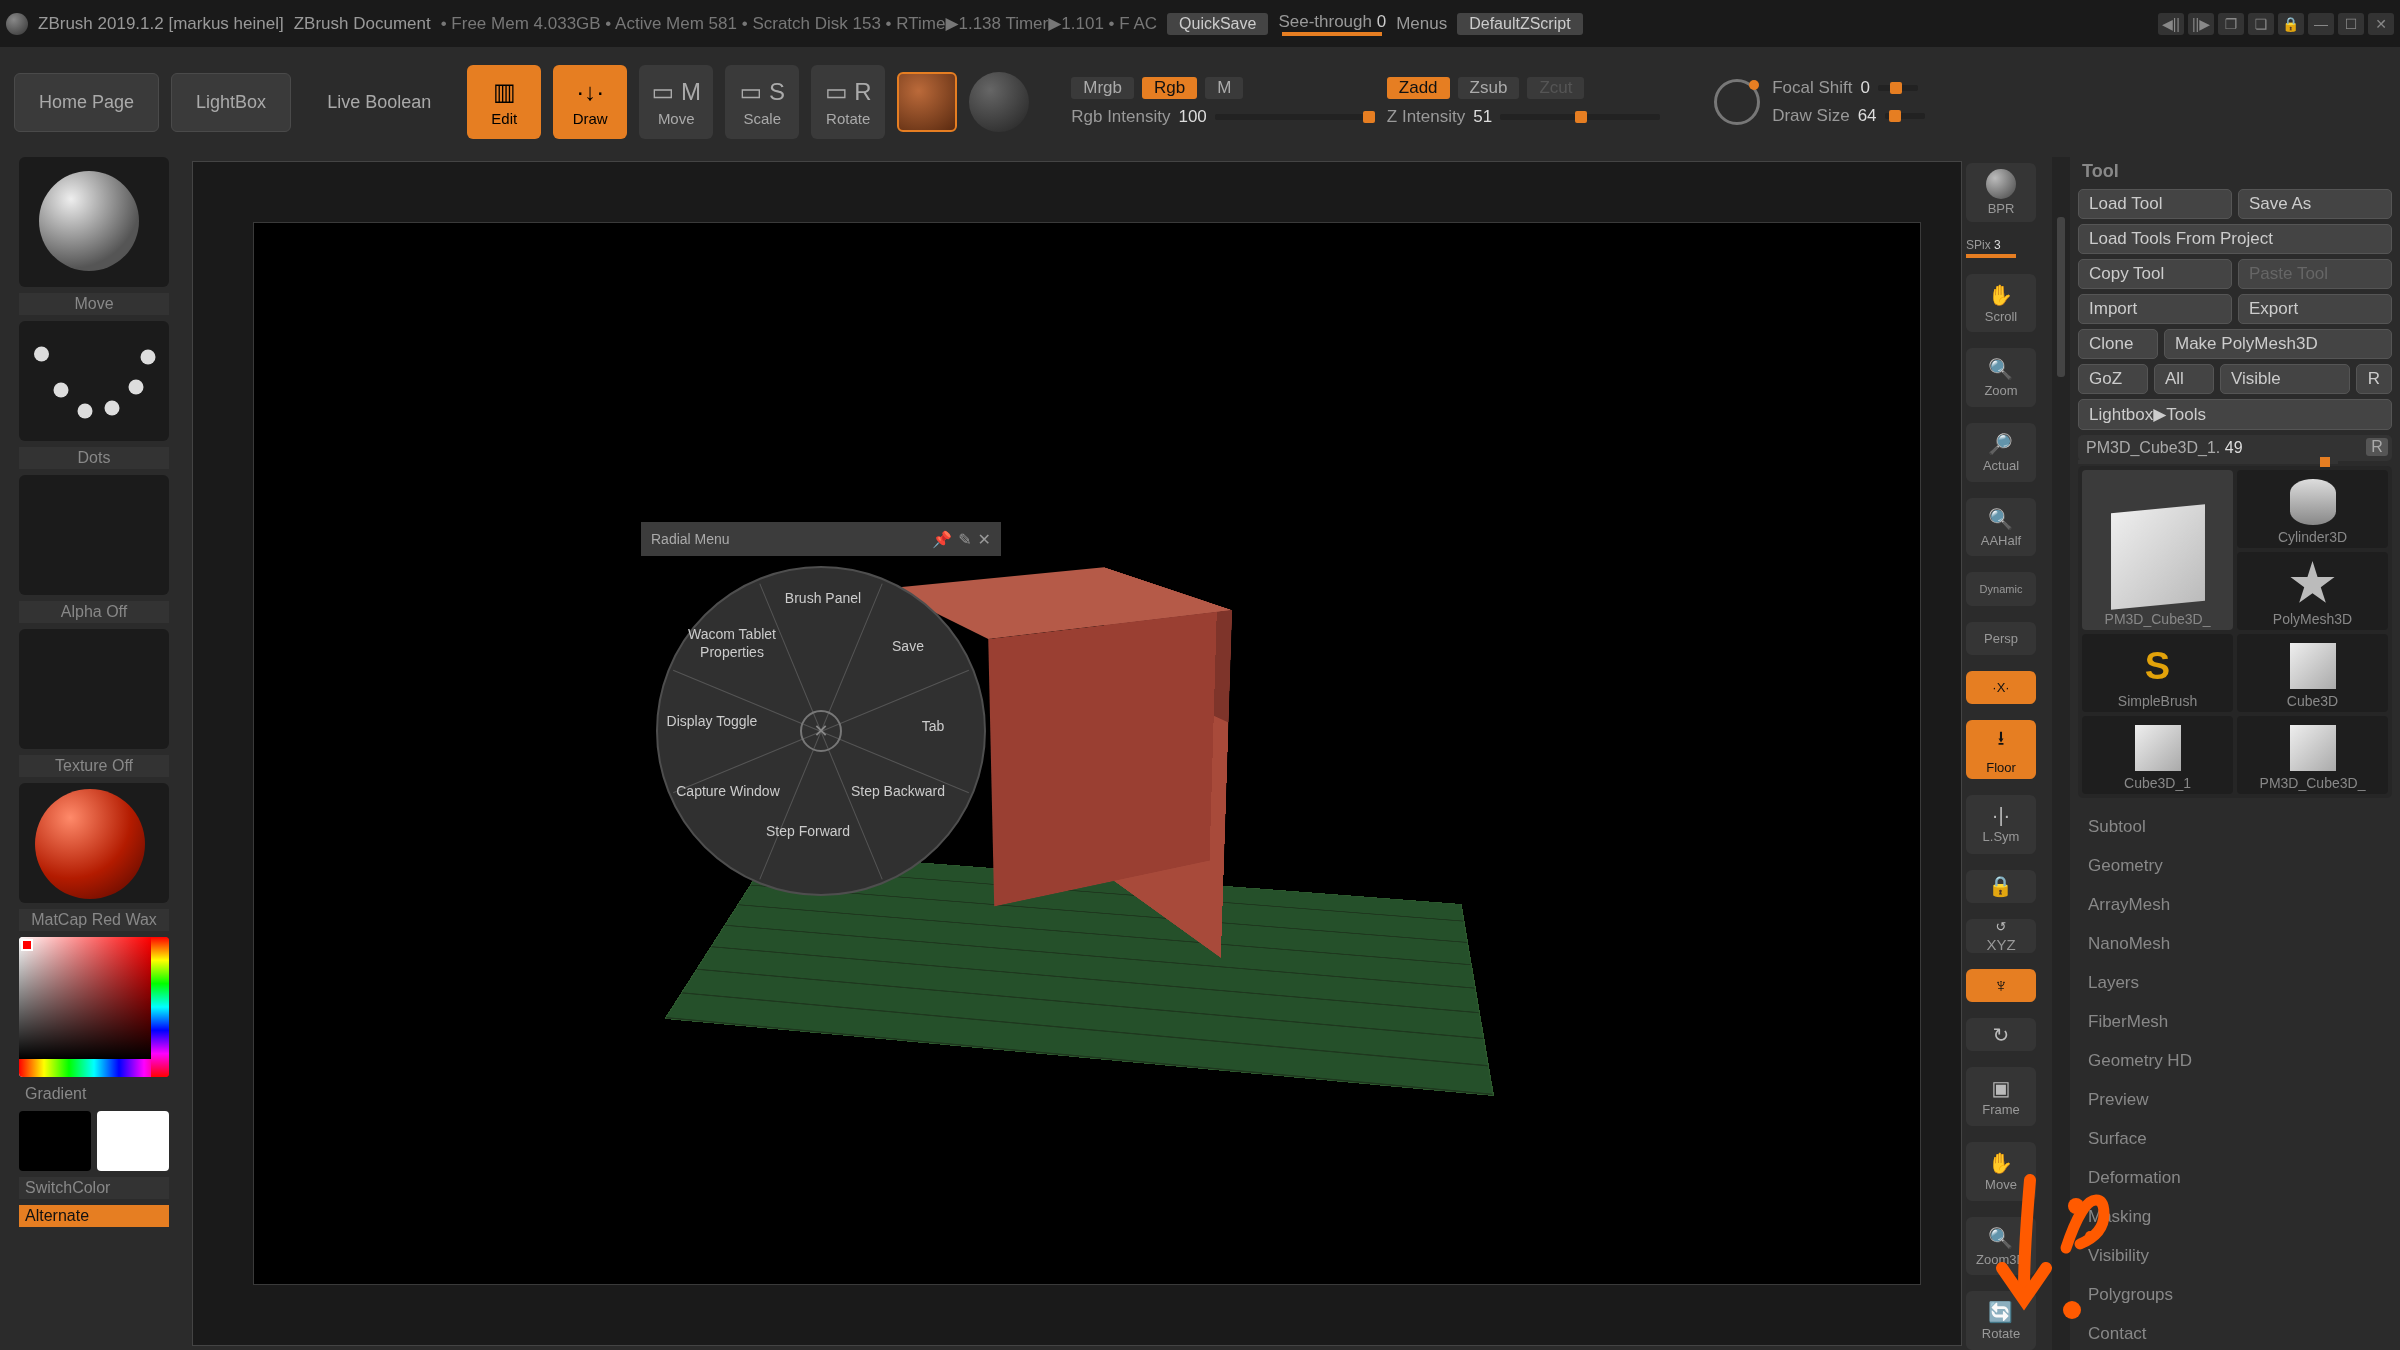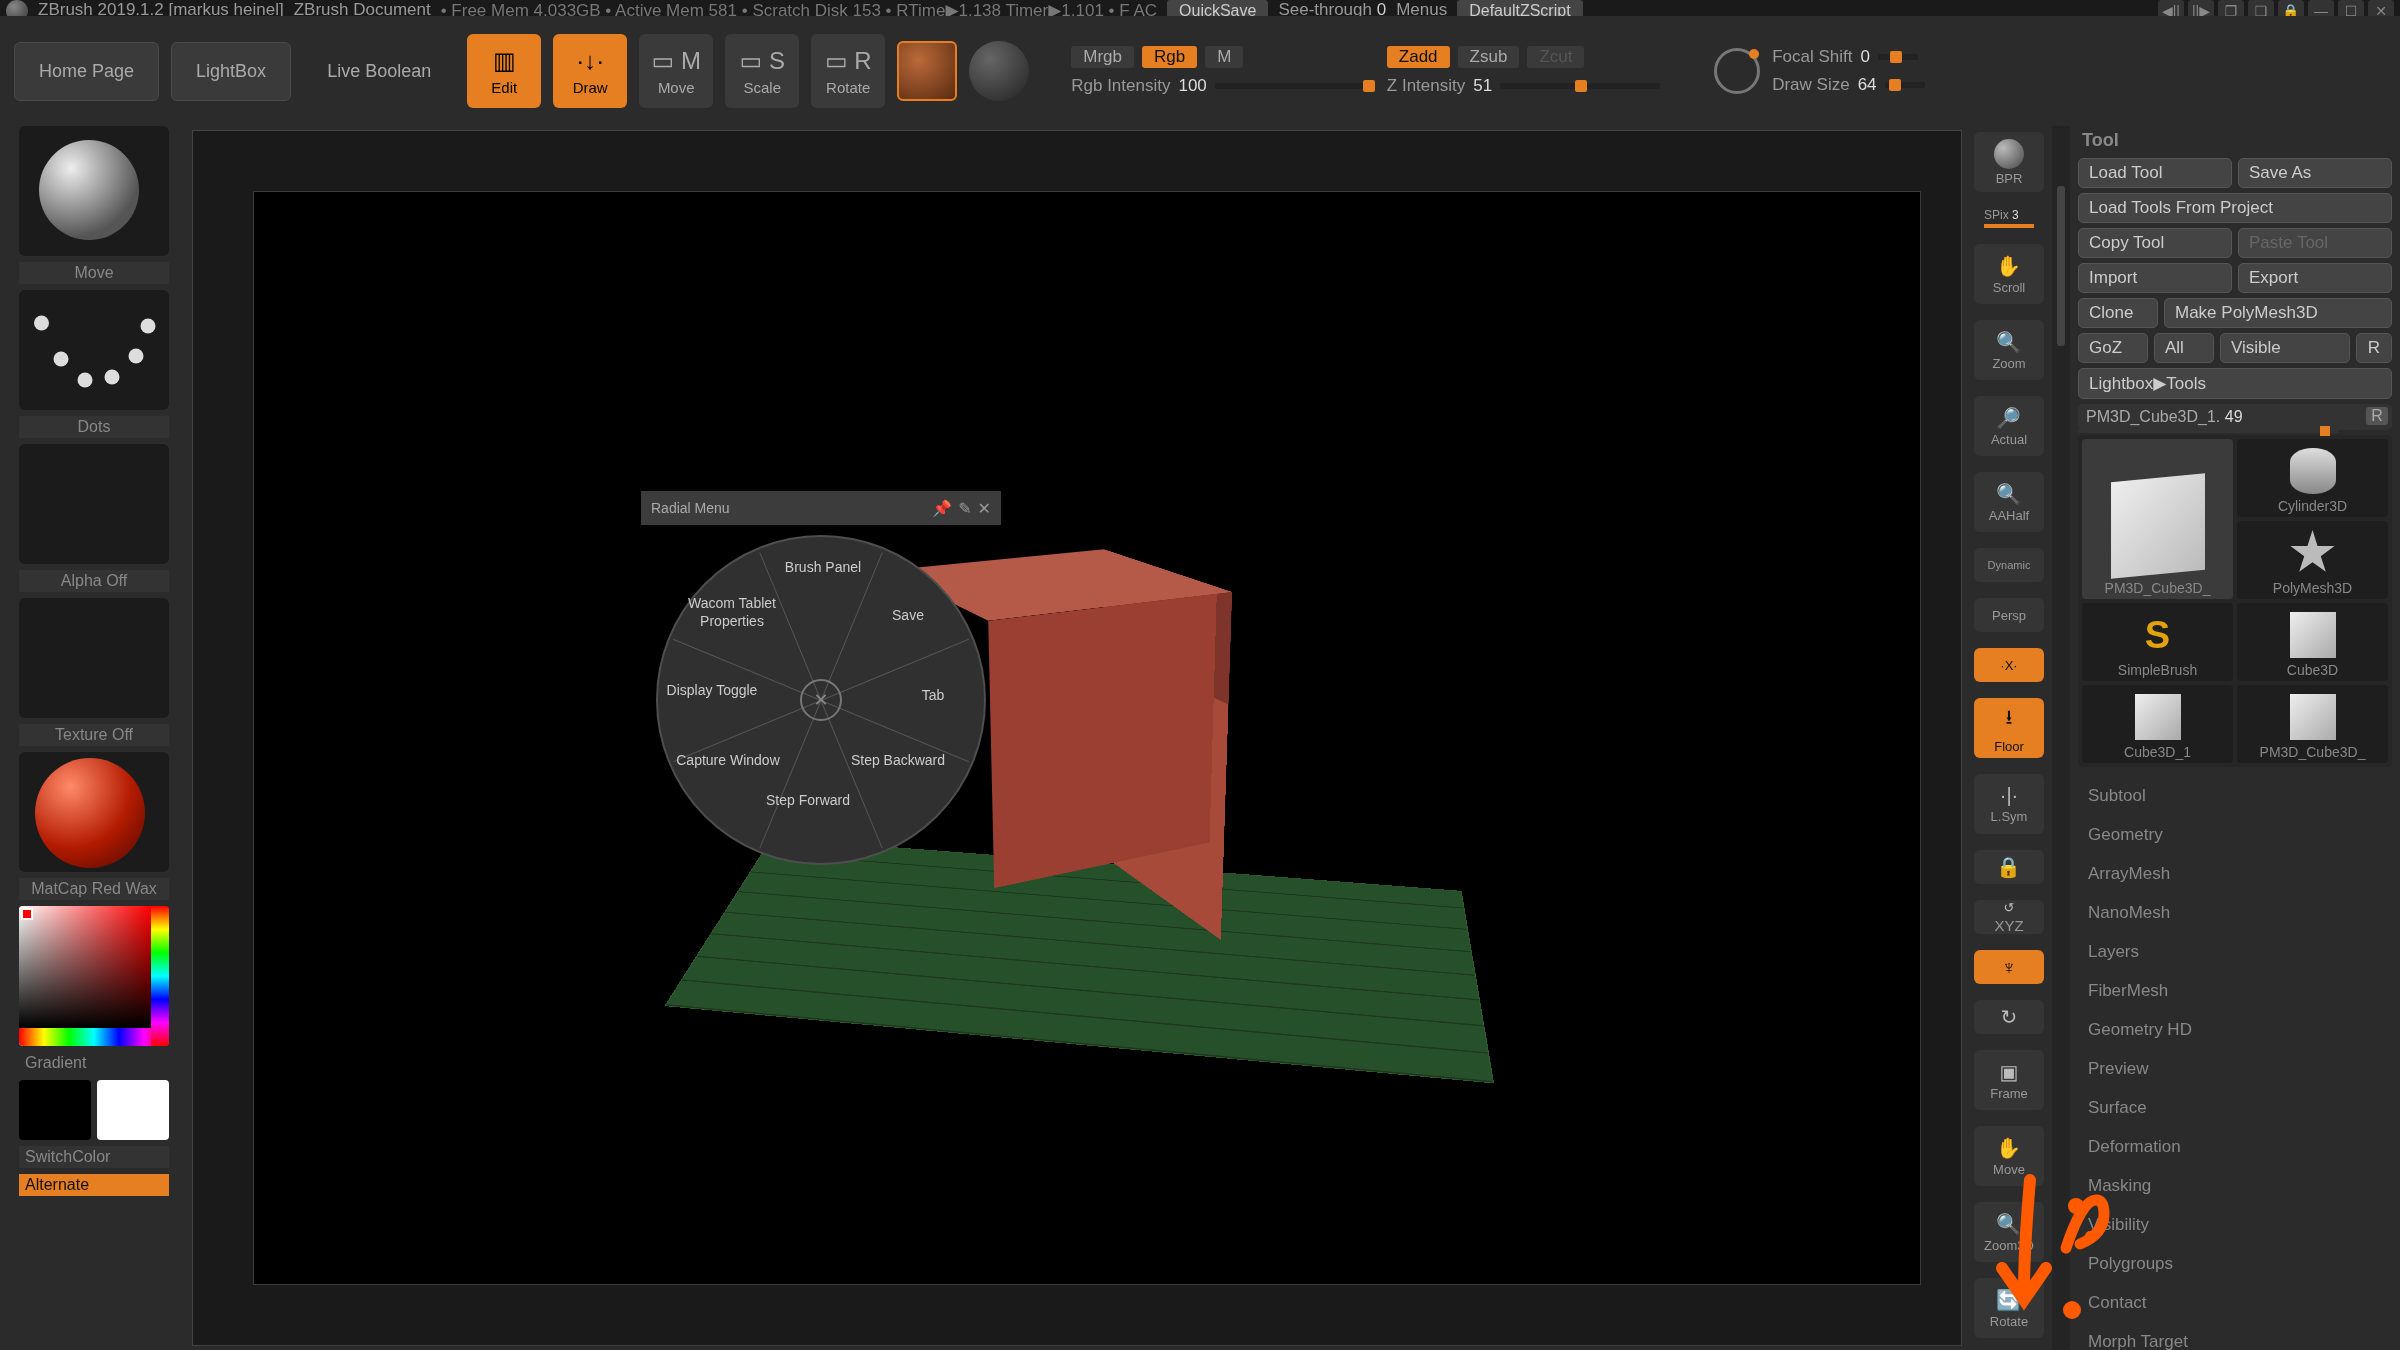--- a/index.html
+++ b/index.html
@@ -1,18 +1,18 @@
 <!DOCTYPE html>
 <html><head>
 <meta charset="utf-8">
 <style>
 *{box-sizing:border-box;margin:0;padding:0;font-family:Tahoma,Verdana,sans-serif;user-select:none}
 body{background:#2b2b2b;color:#999;font-size:11px;width:2400px;height:1350px;overflow:hidden;position:relative;transform-origin:top left}
 .root{display:flex;flex-direction:column;height:100%}
-.titlebar{height:16px;background:#1a1a1a;display:flex;align-items:flex-start;padding:0 6px;gap:10px;font-size:17px}
+.titlebar{height:47px;background:#1a1a1a;display:flex;align-items:center;padding:0 6px;gap:10px;font-size:17px}
 .titlebar .logo{width:22px;height:22px;border-radius:50%;background:radial-gradient(circle at 35% 30%,#888,#333);display:inline-block}
 .titlebar .spacer{flex:1}
 .tbbtn{background:#444;color:#ccc;padding:2px 12px;border-radius:3px;font-size:16px}
 .win-icons{display:flex;gap:4px}
 .win-icons span{width:26px;height:22px;background:#333;border-radius:3px;display:flex;align-items:center;justify-content:center;color:#888;font-size:14px}
 .topshelf{height:110px;background:#2b2b2b;display:flex;align-items:center;padding:8px 14px;gap:12px}
 .shelfbtn{background:#3a3a3a;border:1px solid #4a4a4a;color:#aaa;padding:18px 24px;border-radius:6px;font-size:18px}
 .iconbtn{background:#3a3a3a;width:74px;height:74px;border-radius:6px;display:flex;flex-direction:column;align-items:center;justify-content:center;gap:4px;color:#aaa;font-size:15px}
 .iconbtn.active{background:#e67e22;color:#000}
 .iconbtn .glyph{font-size:24px}
@@ -31,21 +31,21 @@
 .thumb{width:150px;height:130px;background:#1b1b1b;border-radius:6px;position:relative;overflow:hidden}
 .thumb-label{width:150px;text-align:center;color:#888;font-size:16px;padding:2px 0;background:#333}
 .thumb.small{height:120px}
 .colorpick{width:150px;height:140px;background:linear-gradient(to right,#fff,#f00);position:relative;border-radius:4px;overflow:hidden}
 .huebar{position:absolute;inset:auto 0 0 0;height:18px;background:linear-gradient(to right,red,yellow,lime,cyan,blue,magenta,red)}
 .huebar2{position:absolute;inset:0 0 auto auto;width:18px;height:100%;background:linear-gradient(to bottom,red,yellow,lime,cyan,blue,magenta,red)}
 .swpair{display:flex;gap:6px}
 .swpair span{width:72px;height:60px;border-radius:4px}
 .canvaswrap{flex:1;background:#1a1a1a;border:1px solid #444;margin:4px;position:relative}
 .canvasinner{position:absolute;inset:60px 40px 60px 60px;border:1px solid #3a3a3a;background:#000}
-.vstrip{width:86px;background:#2b2b2b;display:flex;flex-direction:column;align-items:center;padding-top:6px;gap:16px}
+.vstrip{width:86px;background:#2b2b2b;display:flex;flex-direction:column;align-items:flex-start;padding-top:6px;gap:16px}
 .vbtn{width:70px;height:60px;background:#353535;border-radius:6px;display:flex;flex-direction:column;align-items:center;justify-content:center;font-size:13px;color:#999;gap:2px;text-align:center}
 .vbtn .glyph{font-size:20px;color:#bbb}
 .vbtn.orange{background:#e67e22;color:#111}
 .vbtn.orange .glyph{color:#111}
 .vbtn.half{height:34px}
 .rightpanel{width:330px;background:#2b2b2b;display:flex;flex-direction:column;padding:4px 8px;gap:5px;overflow:hidden}
 .rp-title{font-size:18px;color:#888;font-weight:bold;padding:0 4px 2px}
 .rowbtns{display:flex;gap:6px}
 .rpb{flex:1;background:#444;border:1px solid #555;padding:4px 10px;border-radius:5px;font-size:17px;color:#ccc}
 .rpb.dim{color:#666}

